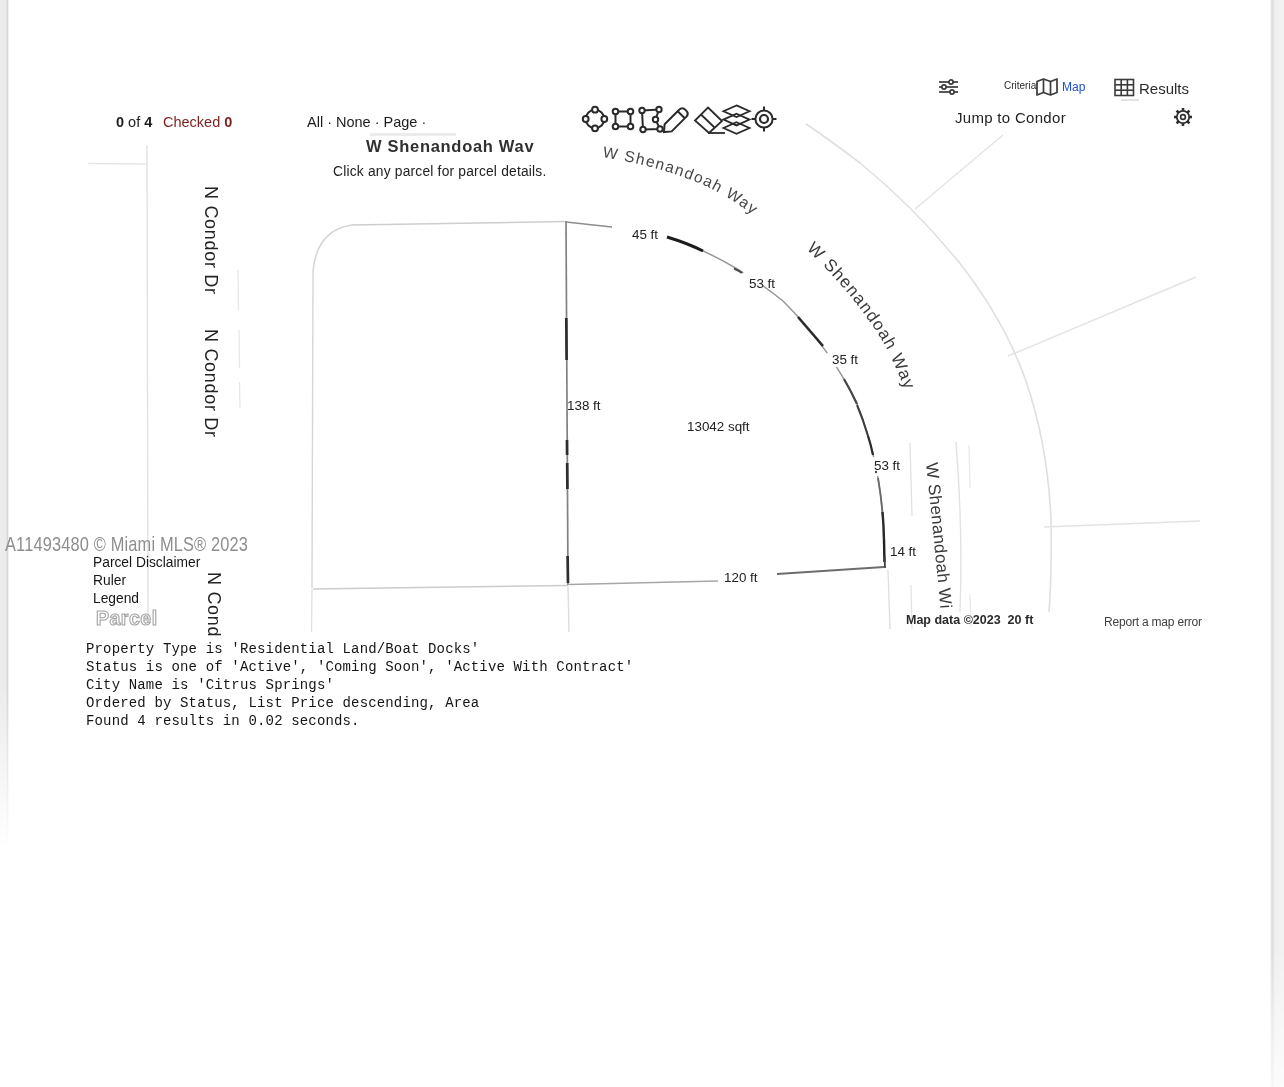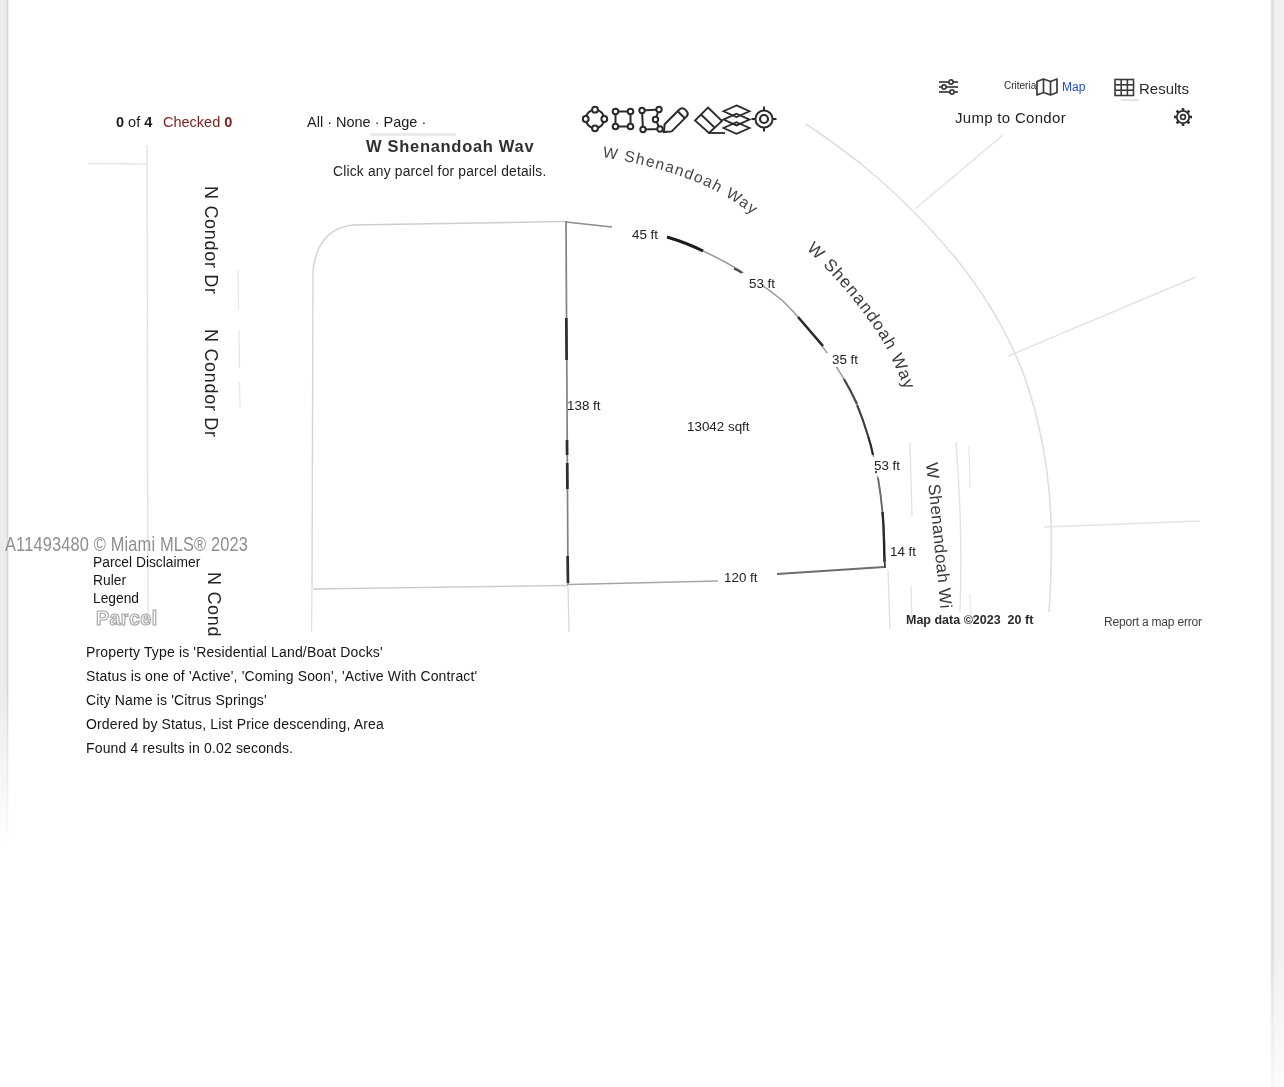--- a/index.html
+++ b/index.html
@@ -248,21 +248,21 @@
 <div class="t" style="left:93px;top:573px;font-size:13.8px;color:#161616;">Ruler</div>
 
 <div class="t" style="left:93px;top:591px;font-size:13.8px;color:#161616;">Legend</div>
 
 <div class="t" style="left:96px;top:607px;font-size:19.5px;font-weight:bold;letter-spacing:0.5px;color:transparent;-webkit-text-stroke:1.1px #a3a3a3;">Parcel</div>
 
 <div class="t" style="left:906px;top:613px;font-size:12.5px;font-weight:bold;color:#2b2b2b;">Map data ©2023&nbsp; 20 ft</div>
 
 <div class="t" style="left:1104px;top:615px;font-size:12px;letter-spacing:-0.2px;color:#404040;">Report a map error</div>
 
-<div class="t" style="left:86px;top:640px;font-size:14px;color:#151515;line-height:24px;letter-spacing:0.15px;">
+<div class="t" style="left:86px;top:640px;font-size:14px;color:#151515;line-height:18px;letter-spacing:0.15px;font-family:Liberation Mono, monospace;">
 Property Type is 'Residential Land/Boat Docks'<br>
 Status is one of 'Active', 'Coming Soon', 'Active With Contract'<br>
 City Name is 'Citrus Springs'<br>
 Ordered by Status, List Price descending, Area<br>
 Found 4 results in 0.02 seconds.
 </div>
 
 </div>
 
 </body></html>

